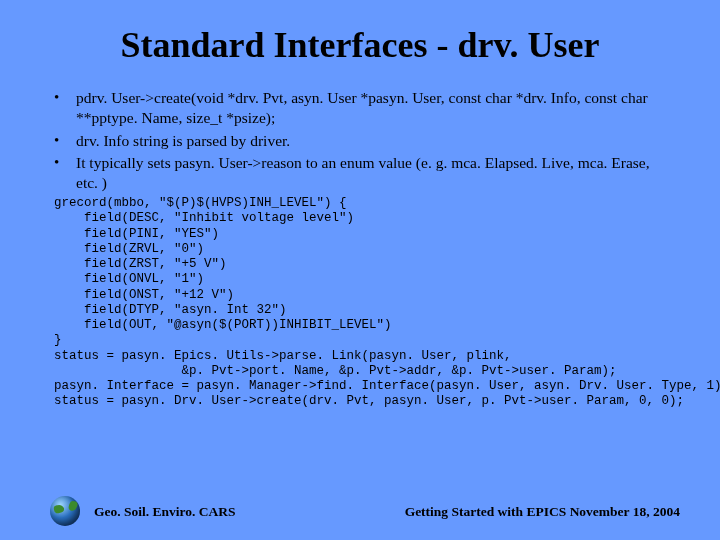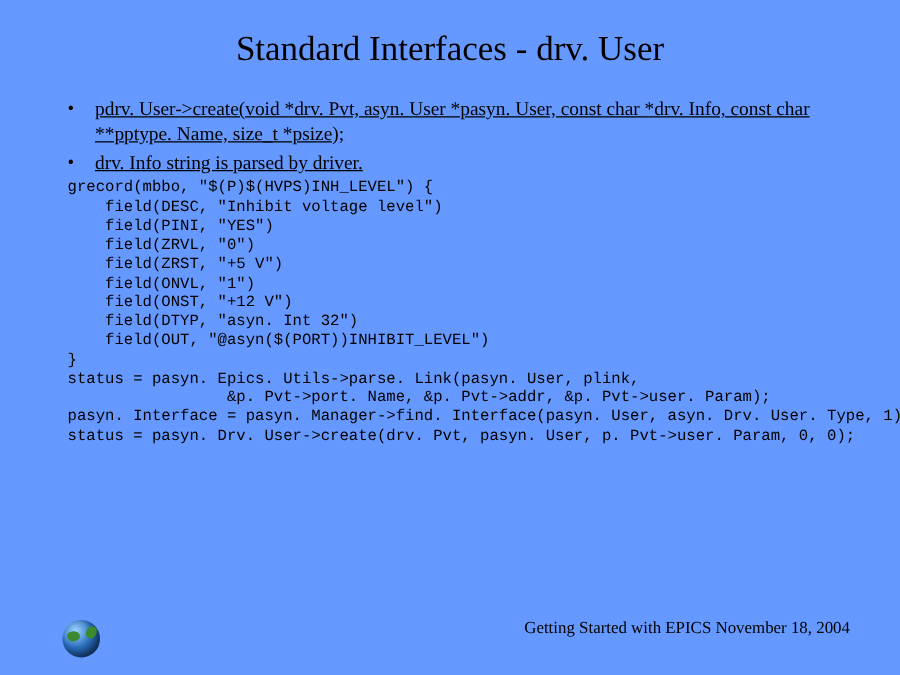--- a/index.html
+++ b/index.html
@@ -11,37 +11,36 @@
     position: relative;
   }
   .slide {
     width: 720px;
     height: 540px;
     padding: 18px 40px 0 40px;
     position: relative;
   }
   .title {
     text-align: center;
-    font-size: 28px;
-    font-weight: normal;
+    font-size: 36px;
+    font-weight: bold;
     margin-top: 6px;
     margin-bottom: 22px;
   }
   .bullets {
     list-style: none;
     font-size: 15.5px;
     line-height: 1.28;
     margin-left: 14px;
     margin-right: 6px;
   }
   .bullets li {
     position: relative;
     padding-left: 22px;
     margin-bottom: 3px;
-    text-decoration: underline;
   }
   .bullets li::before {
     content: "•";
     position: absolute;
     left: 0;
     top: 0;
     font-size: 15px;
   }
   .code {
     font-family: "Courier New", Courier, monospace;
@@ -90,53 +89,55 @@
   .footer-left {
     position: absolute;
     left: 94px;
     bottom: 6px;
     font-size: 13.5px;
     font-weight: bold;
   }
   .footer-right {
     position: absolute;
     right: 40px;
-    bottom: 16px;
+    bottom: 6px;
     font-size: 13.5px;
-    font-weight: normal;
+    font-weight: bold;
     margin-top: 44px;
   }
 </style>
 </head>
 <body>
 
 <div class="slide">
 
   <h1 class="title">Standard Interfaces - drv. User</h1>
 
   <ul class="bullets">
     <li><span>pdrv. User-&gt;create(void *drv. Pvt, asyn. User *pasyn. User, const char *drv. Info, const char **pptype. Name, size_t *psize);</span></li>
     <li><span>drv. Info string is parsed by driver.</span></li>
+    <li><span>It typically sets pasyn. User-&gt;reason to an enum value (e. g. mca. Elapsed. Live, mca. Erase, etc. )</span></li>
   </ul>
 
   <div class="code">grecord(mbbo, "$(P)$(HVPS)INH_LEVEL") {
     field(DESC, "Inhibit voltage level")
     field(PINI, "YES")
     field(ZRVL, "0")
     field(ZRST, "+5 V")
     field(ONVL, "1")
     field(ONST, "+12 V")
     field(DTYP, "asyn. Int 32")
     field(OUT, "@asyn($(PORT))INHIBIT_LEVEL")
 }
 status = pasyn. Epics. Utils-&gt;parse. Link(pasyn. User, plink,
                  &amp;p. Pvt-&gt;port. Name, &amp;p. Pvt-&gt;addr, &amp;p. Pvt-&gt;user. Param);
 pasyn. Interface = pasyn. Manager-&gt;find. Interface(pasyn. User, asyn. Drv. User. Type, 1);
 status = pasyn. Drv. User-&gt;create(drv. Pvt, pasyn. User, p. Pvt-&gt;user. Param, 0, 0);</div>
 
   <div class="footer">
     <div class="globe"></div>
+    <div class="footer-left">Geo. Soil. Enviro. CARS</div>
     <div class="footer-right">
       <span>Getting Started with EPICS   </span><span>November 18, 2004</span>
     </div>
   </div>
 
 </div>
 
 </body></html>

